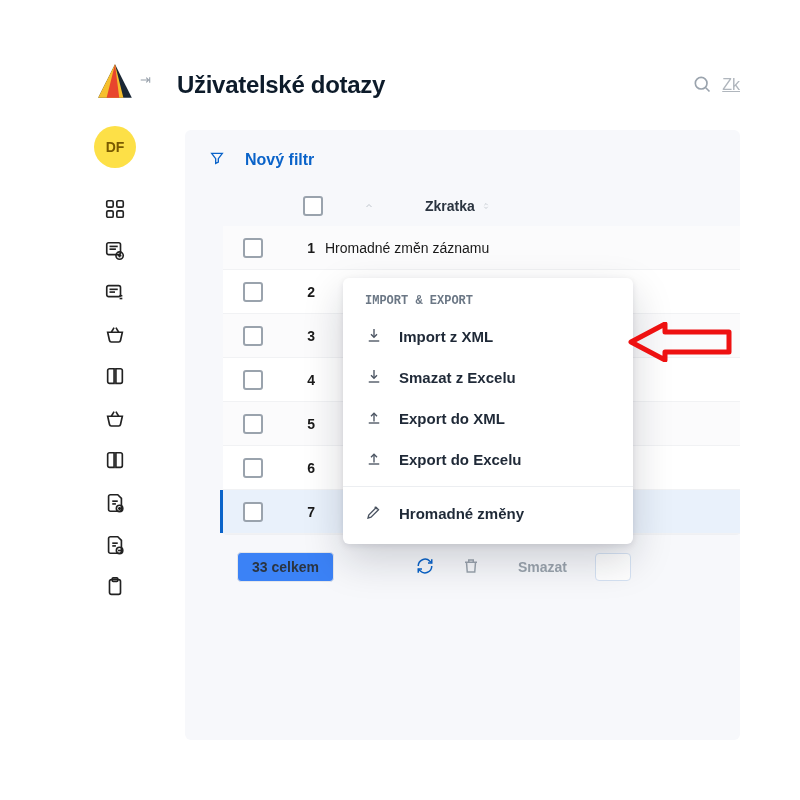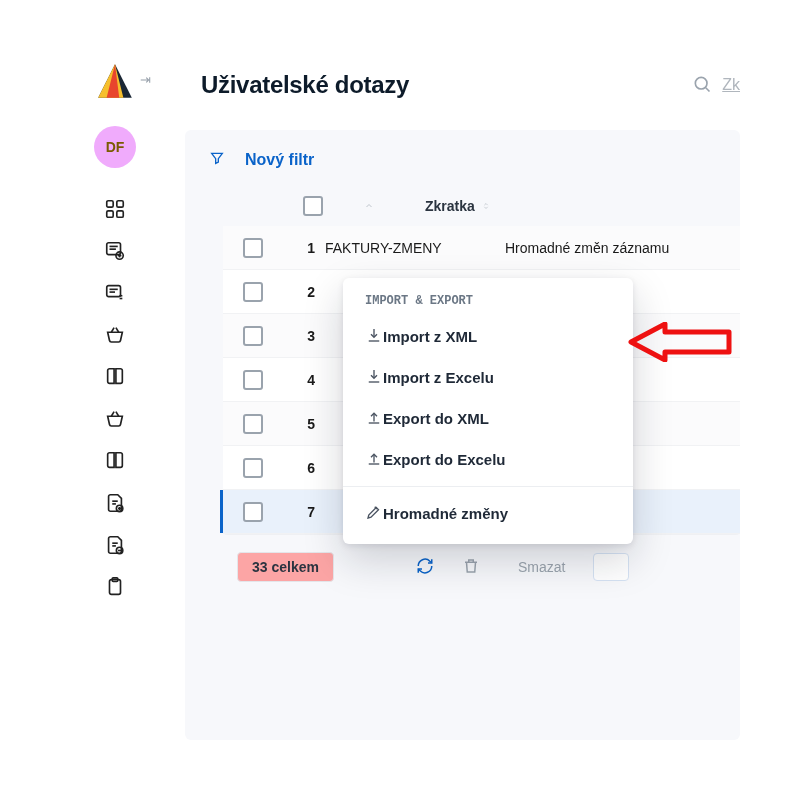--- a/index.html
+++ b/index.html
@@ -41,40 +41,40 @@
   .collapse-handle {
     position: absolute;
     left: 46px;
     top: 12px;
     font-size: 13px;
     color: #9aa3ad;
   }
   .avatar {
     width: 42px; height: 42px;
     border-radius: 50%;
-    background: #f0abfc;
+    background: #fde047;
     color: #7a5b00;
     font-weight: 700;
     font-size: 14px;
     display: flex; align-items: center; justify-content: center;
     margin-top: 10px;
     margin-bottom: 18px;
   }
   .rail-icon {
     width: 34px; height: 34px;
     display: flex; align-items: center; justify-content: center;
     color: #222;
     margin-bottom: 2px;
   }
   .rail-icon svg { width: 22px; height: 22px; }
 
   
   .header {
     position: absolute;
-    left: 116px;
+    left: 92px;
     top: 0;
     right: 0;
     height: 50px;
     display: flex;
     align-items: center;
     gap: 20px;
   }
   .page-title {
     font-size: 24px;
     font-weight: 800;
@@ -171,33 +171,33 @@
 
   .footer {
     margin-left: 38px;
     margin-top: 18px;
     display: flex;
     align-items: center;
     gap: 28px;
     padding: 0 14px;
   }
   .badge {
-    background:#fca5a5;
+    background:#3b82f6;
     border:1px solid #e4e6ea;
     border-radius: 4px;
     padding: 6px 14px;
     font-weight: 700;
     color:#2b3440;
   }
   .tool {
     display:flex; align-items:center; gap:10px;
     color:#0a63c9;
     font-weight:700;
   }
-  .tool.muted { color:#9aa3ad; font-weight:400;gap:38px; }
+  .tool.muted { color:#9aa3ad; font-weight:700;gap:38px; }
   .tool svg { width:18px; height:18px; }
   .more-btn {
     width:36px; height:28px;
     border:1px solid #d5e2f3;
     border-radius:4px;
     display:flex; align-items:center; justify-content:center;
     color:#0a63c9;
     background:#fff;
   }
 
@@ -214,21 +214,21 @@
     z-index: 20;
   }
   .popup .section-title {
     font-size: 12px;
     font-weight: 800;
     color:#6b7785;
     padding: 0 22px 8px 22px;
     font-family: Liberation Mono, monospace;
   }
   .popup .item {
-    display:flex; align-items:center; 
+    display:flex; align-items:center; gap:16px;
     padding: 10px 22px;
     color:#1f2937;
     font-weight:600;
     font-size:15px;
     cursor:pointer;
   }
   .popup .item svg { width:18px; height:18px; color:#4a5361; }
   .popup hr {
     border:none; border-top:1px solid #eceef1;
     margin: 6px 0;
@@ -376,21 +376,20 @@
                 <path d="M8 10l4-4 4 4"></path>
                 <path d="M8 14l4 4 4-4"></path>
               </svg></span>
           </div>
       </div>
 
       <div class="tbody">
         <div class="row">
           <div class="chk" style="justify-self:center"></div>
           <div class="rn">1</div>
-          <div class="short">FAKTURY-ZMENY</div>
           <div class="name">Hromadné změn záznamu</div>
         </div>
         <div class="row">
           <div class="chk" style="justify-self:center"></div>
           <div class="rn">2</div>
           <div class="short"></div>
           <div class="name">ěn záznamu</div>
         </div>
         <div class="row">
           <div class="chk" style="justify-self:center"></div>
@@ -432,21 +431,21 @@
                   <path d="M5 20h14"></path>
                 </svg></span>
             <span>Import z XML</span>
           </div>
           <div class="item">
             <span><svg viewBox="0 0 24 24" fill="none" stroke="currentColor" stroke-width="1.8">
                   <path d="M12 4v10"></path>
                   <path d="M8 11l4 4 4-4"></path>
                   <path d="M5 20h14"></path>
                 </svg></span>
-            <span>Import z Excelu</span>
+            <span>Smazat z Excelu</span>
           </div>
           <div class="item">
             <span><svg viewBox="0 0 24 24" fill="none" stroke="currentColor" stroke-width="1.8">
                   <path d="M12 18V8"></path>
                   <path d="M8 11l4-4 4 4"></path>
                   <path d="M5 20h14"></path>
                 </svg></span>
             <span>Export do XML</span>
           </div>
           <div class="item">

